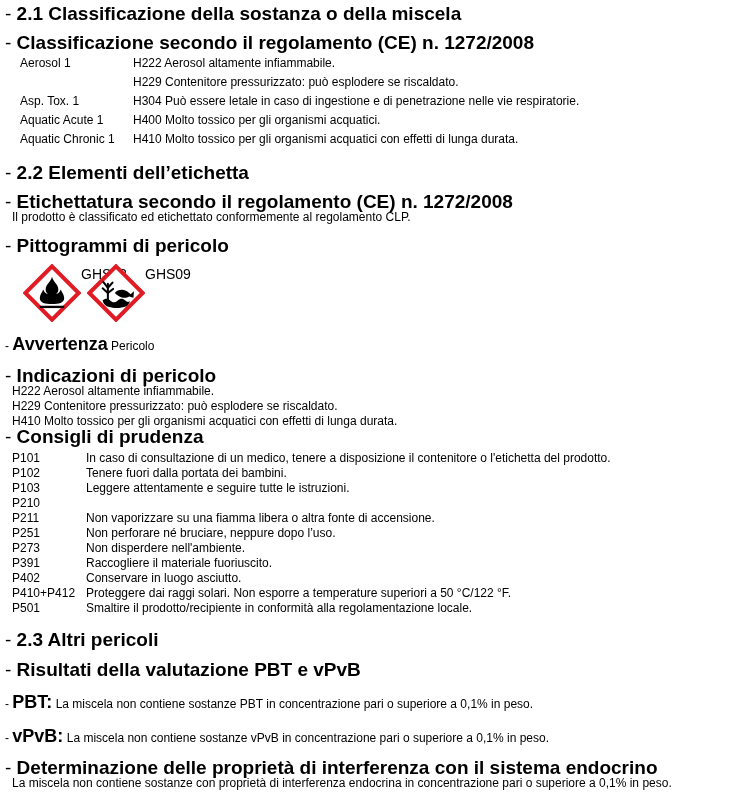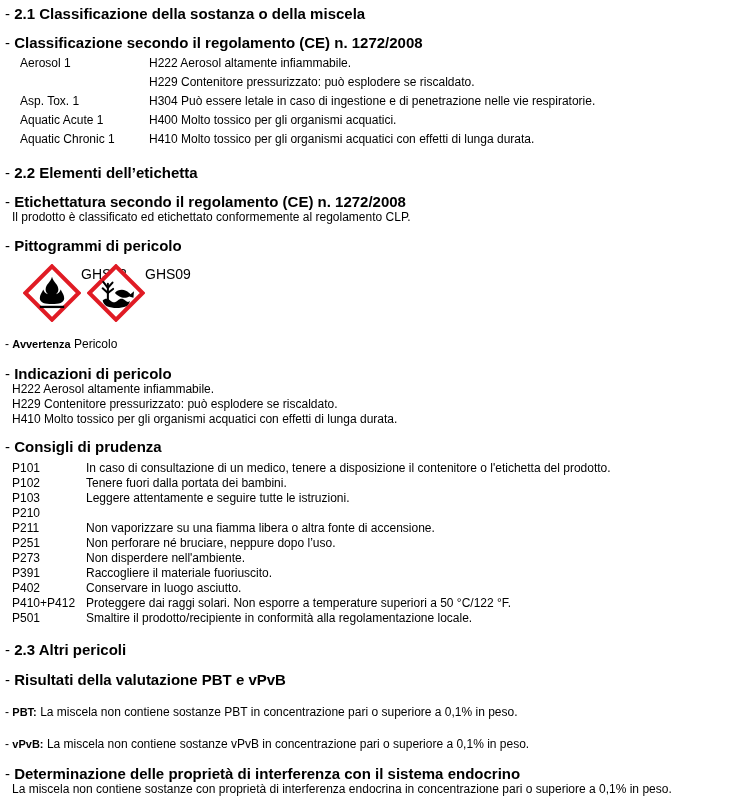--- a/index.html
+++ b/index.html
@@ -4,43 +4,43 @@
 <style>
   html,body{margin:0;padding:0;background:#ffffff;}
   body{
     width:745px;height:809px;
     font-family:"Liberation Sans","DejaVu Sans",sans-serif;
     font-size:12px;color:#000;overflow:hidden;
   }
   .doc{padding:6px 10px 0 5px;}
 
   
-  .hline{font-weight:bold;font-size:15px;line-height:16px;white-space:nowrap;}
+  .hline{font-weight:bold;font-size:19px;line-height:16px;white-space:nowrap;}
   .hline::before{content:"- ";font-weight:normal;}
   .mt-sec{margin-top:13px;}
   .mt-big{margin-top:16px;}
 
   .body-text{padding-left:7px;line-height:15px;}
 
   
   .ctable{margin-top:3px;padding-left:15px;}
-  .crow{display:flex;line-height:19px;gap:16px;}
+  .crow{display:flex;line-height:19px;}
   .ccat{width:113px;flex:none;}
   .cstm{flex:1;}
 
   
   .picto-row{display:flex;gap:6px;padding-left:18px;margin-top:10px;}
   .picto{width:58px;display:flex;flex-direction:row;}
   .picto svg{display:block;}
   .picto-label{font-size:14px;line-height:18px;margin-top:1px;}
 
   
   .inline-line{line-height:16px;margin-top:14px;}
   .inline-line::before{content:"- ";}
-  .inline-label{font-weight:bold;font-size:11px;}
+  .inline-label{font-weight:bold;font-size:18px;}
 
   
   .hlist{padding-left:7px;line-height:15px;}
 
   
   .ptable{margin-top:6px;padding-left:7px;}
   .prow{display:flex;line-height:15px;}
   .pcode{width:74px;flex:none;}
   .ptext{flex:1;max-width:650px;}
 
@@ -120,21 +120,21 @@
     <span>Pericolo</span>
   </div>
 
   <div class="hline" style="margin-top:14px;">Indicazioni di pericolo</div>
   <div class="hlist">
     <div>H222 Aerosol altamente infiammabile.</div>
     <div>H229 Contenitore pressurizzato: può esplodere se riscaldato.</div>
     <div>H410 Molto tossico per gli organismi acquatici con effetti di lunga durata.</div>
   </div>
 
-  <div class="hline" style="margin-top:12px;">Consigli di prudenza</div>
+  <div class="hline" style="">Consigli di prudenza</div>
   <div class="ptable">
     <div class="prow">
       <span class="pcode">P101</span>
       <span class="ptext">In caso di consultazione di un medico, tenere a disposizione il contenitore o l'etichetta del prodotto.</span>
     </div>
     <div class="prow">
       <span class="pcode">P102</span>
       <span class="ptext">Tenere fuori dalla portata dei bambini.</span>
     </div>
     <div class="prow">

